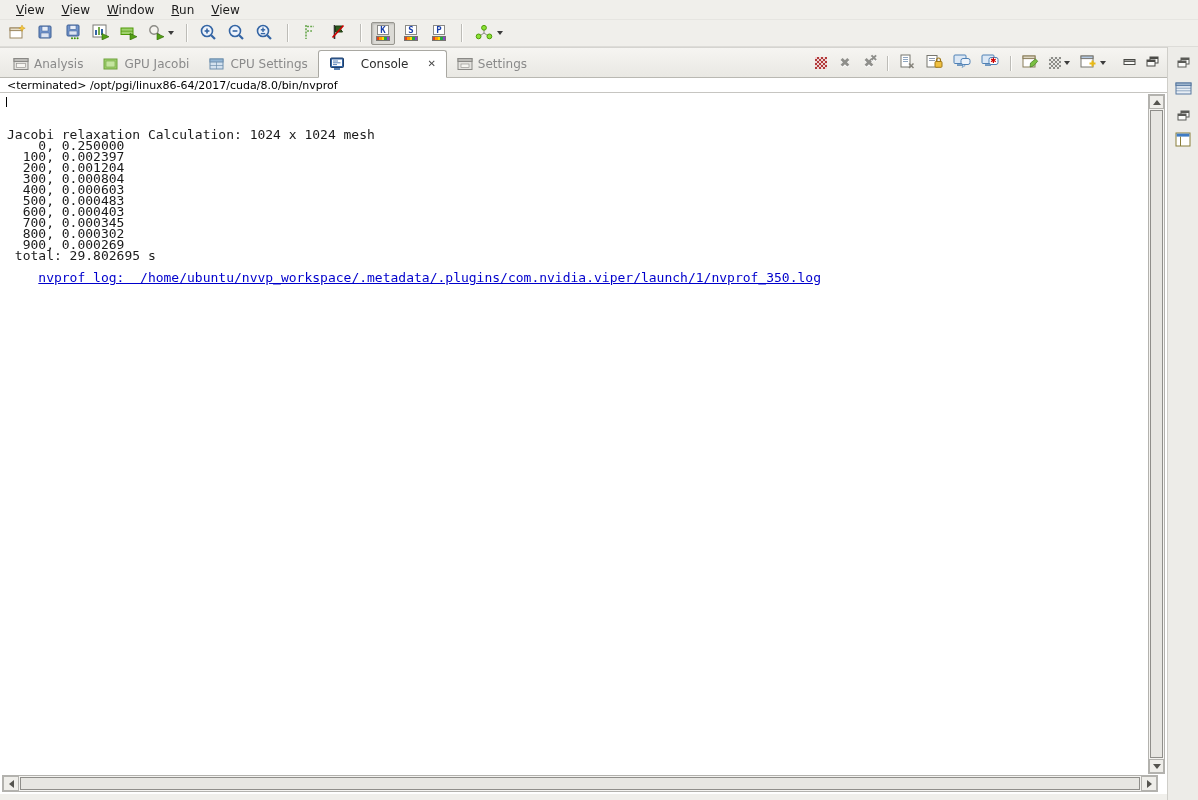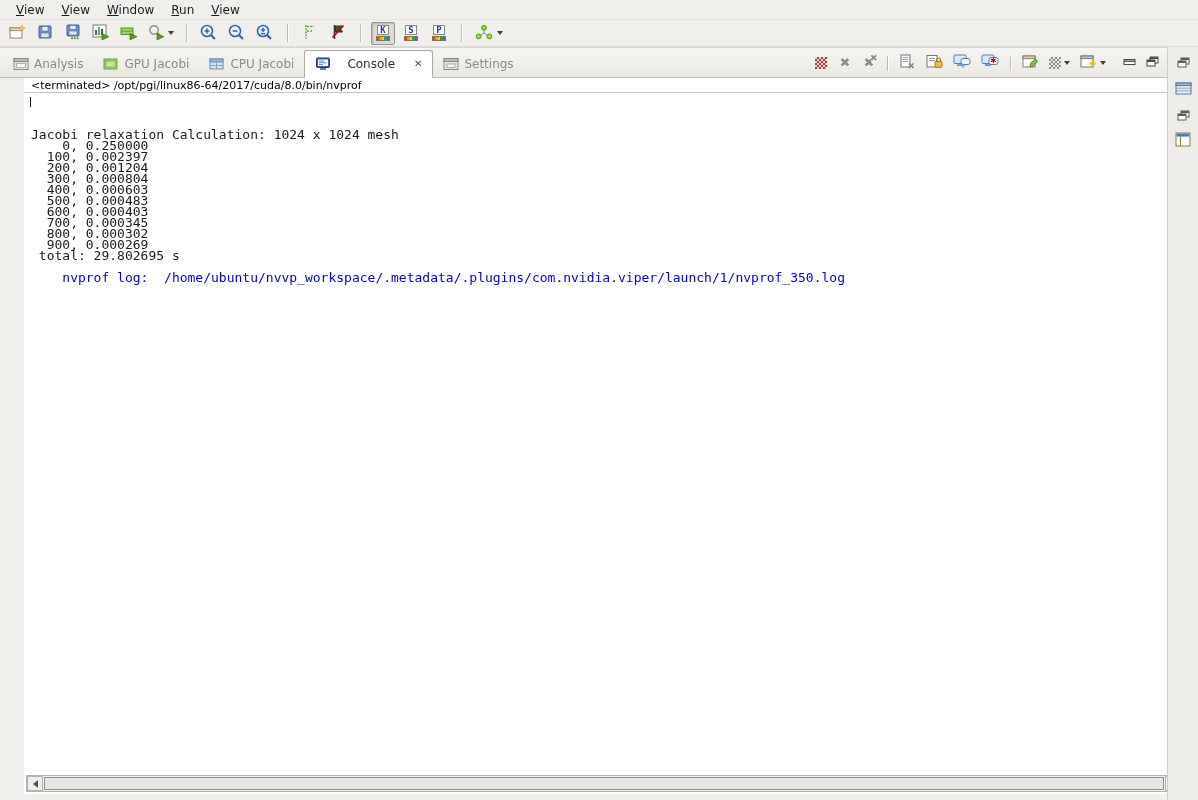--- a/index.html
+++ b/index.html
@@ -50,28 +50,28 @@
     background-size:4px 4px; background-position:0 0,2px 2px; }
   .checker-gray { width:12px; height:12px; background:#e8e8e4;
     background-image:linear-gradient(45deg,#8d8d89 25%,transparent 25%,transparent 75%,#8d8d89 75%),
       linear-gradient(45deg,#8d8d89 25%,transparent 25%,transparent 75%,#8d8d89 75%);
     background-size:4px 4px; background-position:0 0,2px 2px; }
   .gray-x { color:#8f8f8b; font-size:13px; font-weight:bold; line-height:12px;
     text-shadow:0 1px 0 #fff; font-family:"DejaVu Sans",sans-serif; }
   .xx { position:relative; }
   .xx .x2 { position:absolute; font-size:9px; left:8px; top:-3px; }
   
-  .console-view { position:absolute; top:78px; left:0; width:1167px; height:716px; background:#fff;margin-left:24px; }
+  .console-view { position:absolute; top:78px; left:0; width:1167px; height:716px; background:#fff; }
   .console-header { font-size:11px; height:15px; padding:1px 0 0 7px;
     border-bottom:1px solid #c6c5c1; white-space:pre; color:#000; }
   .console-body { position:absolute; top:16px; left:0; right:20px; bottom:20px; overflow:hidden;
     font-family:"DejaVu Sans Mono","Liberation Mono",monospace; font-size:13px; line-height:11px;
     padding:2px 0 0 7px; white-space:pre; cursor:text; }
   .console-line { height:11px; }
-  .console-link { color:#0000cc; cursor:pointer; display:inline-block; }
+  .console-link { color:#0000cc; text-decoration:underline; cursor:pointer; display:inline-block; }
   .text-cursor { position:absolute; left:6px; top:3px; width:1px; height:10px; background:#000; }
   
   .vscroll { position:absolute; top:16px; right:2px; width:17px; bottom:20px;
     background:#f4f3f0; border:1px solid #b3b2ae; }
   .vthumb { position:absolute; left:1px; right:1px; top:15px; bottom:15px;
     background:#e7e6e2; border:1px solid #8f8e8a; }
   .sbtn { position:absolute; left:0; right:0; height:14px; background:#efeeea;
     display:flex; align-items:center; justify-content:center; border:1px solid #b3b2ae; }
   .sbtn.up { top:0; } .sbtn.down { bottom:0; }
   .hscroll { position:absolute; left:2px; right:9px; bottom:2px; height:17px;
@@ -244,21 +244,21 @@
   </div>
   <div class="tab">
     <span class="ticon">
         <svg width="16" height="14" viewBox="0 0 16 14">
           <rect x="1" y="2" width="13" height="10" fill="#d4e2ef" stroke="#6f8fae"></rect>
           <rect x="1" y="2" width="13" height="3" fill="#93b6d5" stroke="#6f8fae"></rect>
           <line x1="7.5" y1="5" x2="7.5" y2="12" stroke="#6f8fae" stroke-width=".7"></line>
           <line x1="1" y1="8.5" x2="14" y2="8.5" stroke="#6f8fae" stroke-width=".7"></line>
         </svg>
       </span>
-    <span>CPU Jacobi</span>
+    <span>CPU Settings</span>
   </div>
   <div class="tab active">
     <span class="ticon">
         <svg width="16" height="14" viewBox="0 0 16 14">
           <rect x="1.5" y="1" width="13" height="9.5" rx="1" fill="#3465a4" stroke="#1f3e68"></rect>
           <rect x="3" y="2.5" width="10" height="6.5" fill="#fff"></rect>
           <line x1="4" y1="4" x2="9" y2="4" stroke="#3465a4" stroke-width=".8"></line>
           <line x1="4" y1="5.8" x2="11.5" y2="5.8" stroke="#3465a4" stroke-width=".8"></line>
           <line x1="4" y1="7.6" x2="8" y2="7.6" stroke="#3465a4" stroke-width=".8"></line>
           <rect x="5" y="11.2" width="6" height="1.6" fill="#3465a4"></rect>

